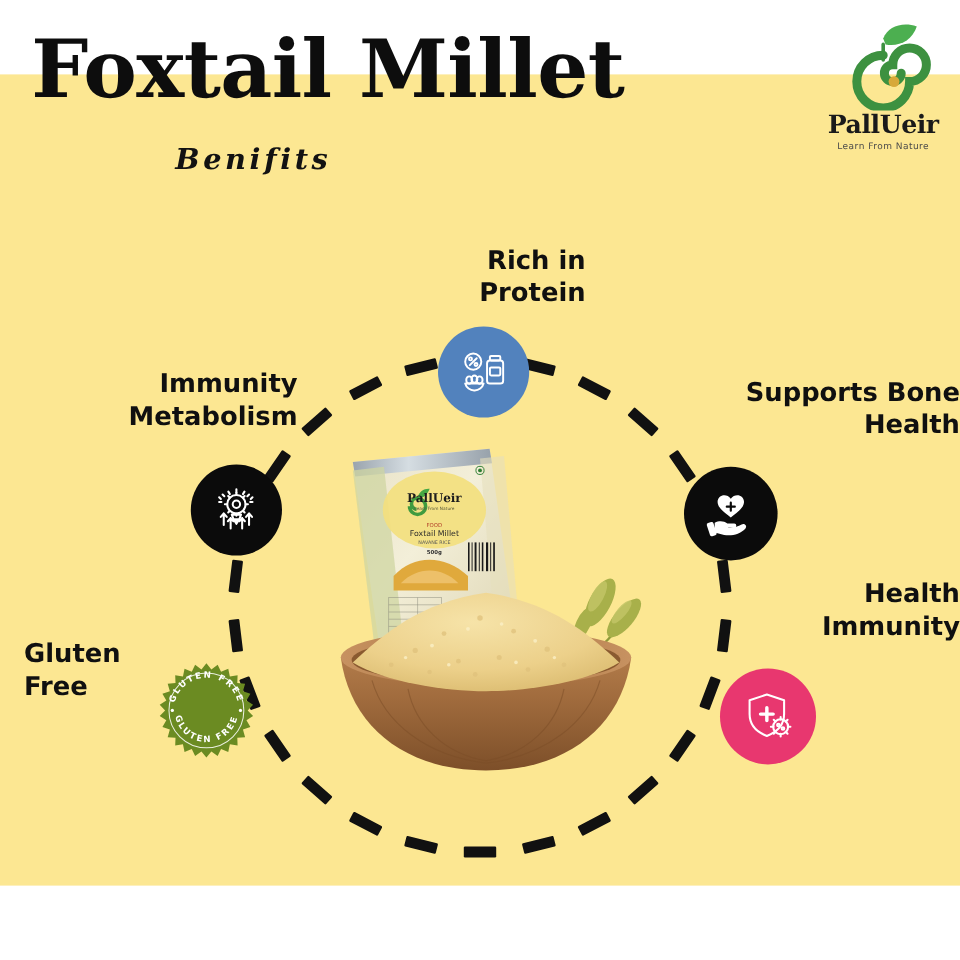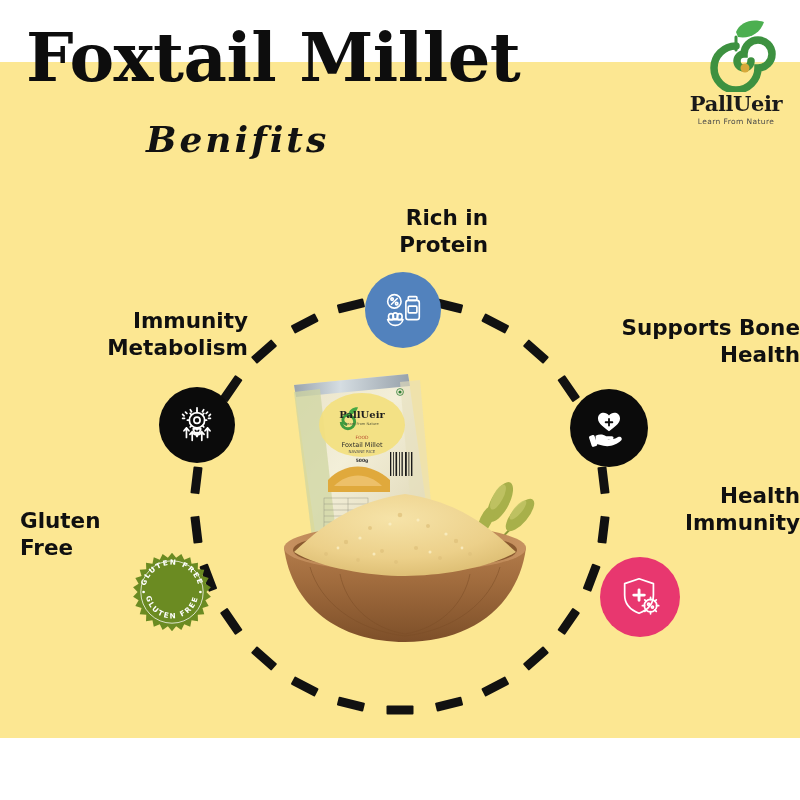--- a/index.html
+++ b/index.html
@@ -45,21 +45,21 @@
     color: #0d0d0d;
     white-space: nowrap;
   }
   #subtitle {
     position: absolute;
     left: 146px;
     top: 118px;
     font-family: "DejaVu Serif", serif;
     font-style: italic;
     font-weight: 700;
-    font-size: 36px;
+    font-size: 24px;
     letter-spacing: 3px;
     color: #121212;
     white-space: nowrap;
   }
 
   
   #logo {
     position: absolute;
     left: 684px;
     top: 20px;
@@ -118,21 +118,21 @@
   .node-label {
     position: absolute;
     font-family: "DejaVu Sans", sans-serif;
     font-weight: 700;
     font-size: 21.5px;
     line-height: 1.25;
     color: #101010;
     white-space: pre-line;
   }
   .lbl-center { text-align: right; }
-  .lbl-left   { text-align: left; }
+  .lbl-left   { text-align: left; margin-top: 25px; }
 </style>
 </head>
 <body>
 
 <div id="canvas" style="background: rgb(255, 255, 255);">
 
   <div id="panel" style="background: rgb(252, 231, 146);">
 
     <svg id="ring" viewBox="0 0 800 676" xmlns="http://www.w3.org/2000/svg">
       <g id="ring-dashes" fill="#111111">

